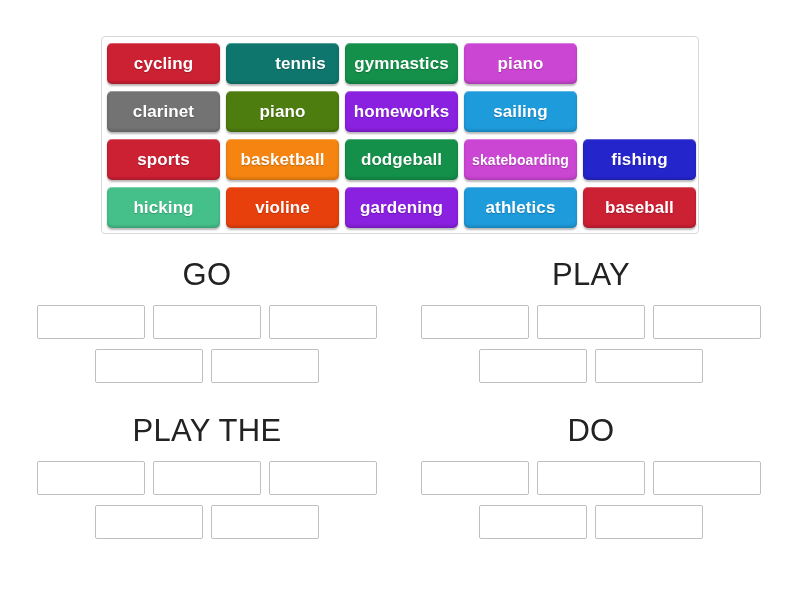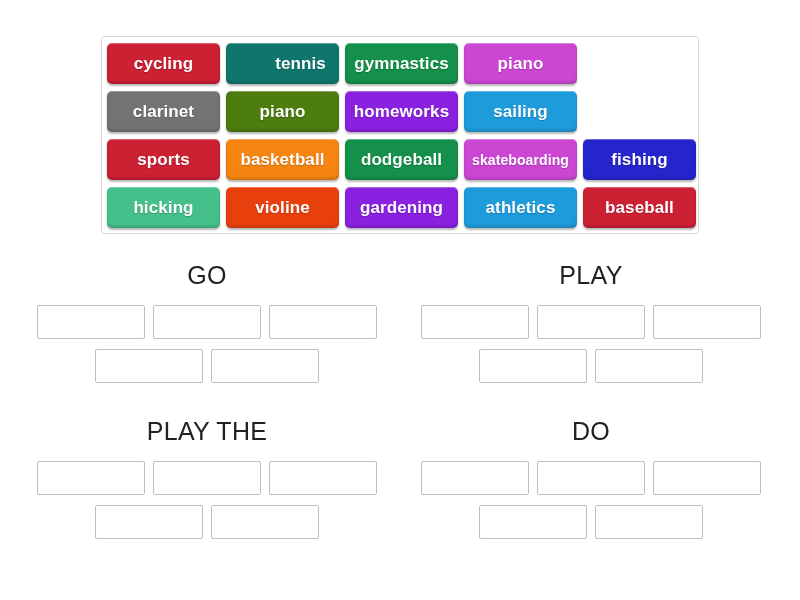--- a/index.html
+++ b/index.html
@@ -67,21 +67,21 @@
     position: absolute;
     width: 380px;
   }
   #group-go       { left: 17px;  top: 258px; }
   #group-play     { left: 401px; top: 258px; }
   #group-play-the { left: 17px;  top: 414px; }
   #group-do       { left: 401px; top: 414px; }
 
   .group-title {
     text-align: center;
-    font-size: 25px;
+    font-size: 31px;
     font-weight: 300;
     color: #222222;
     line-height: 34px;
     height: 34px;
     letter-spacing: 0.3px;
     white-space: nowrap;
   }
 
   .slot-row {
     display: flex;

